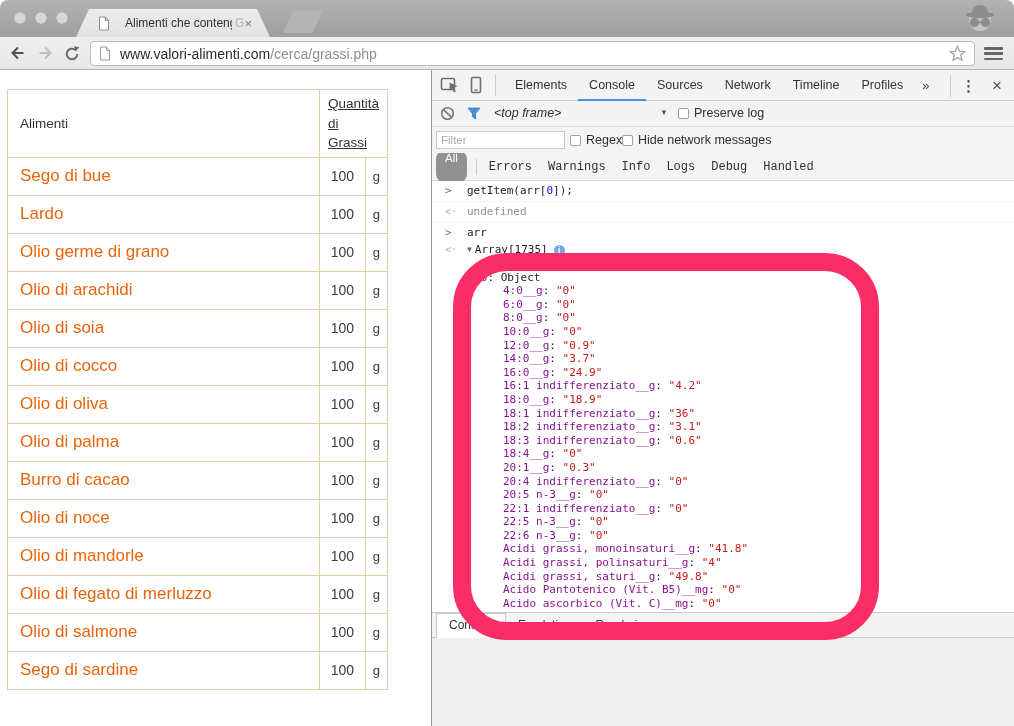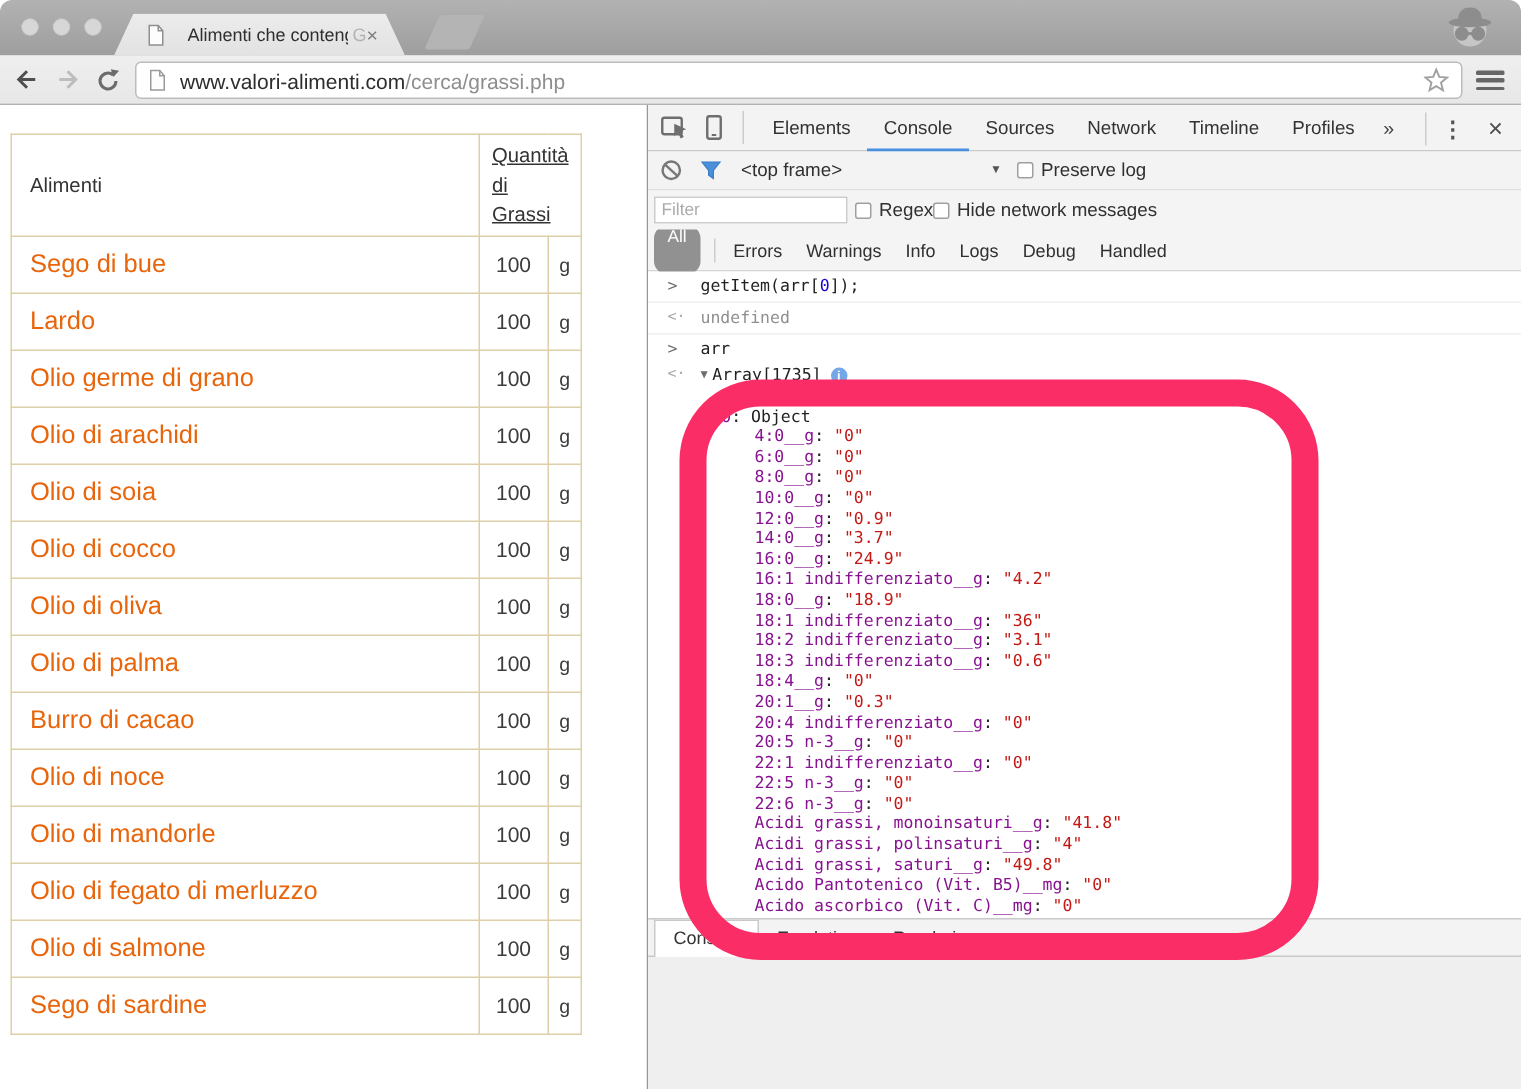--- a/index.html
+++ b/index.html
@@ -72,42 +72,42 @@
   .dt-more { padding:0 8px; font-size:13px; color:#444; }
   .dt-right { position:absolute; right:0; top:0; height:31px; display:flex; align-items:center; }
   .dt-right .vsep { margin:0 10px; }
   .dots-v { font-size:15px; color:#555; margin-right:16px; font-weight:bold; }
   .dt-close { font-size:17px; color:#4e4e4e; margin-right:12px; line-height:1; }
 
   .dt-toolbar2 { height:26px; background:#f3f3f3; border-bottom:1px solid #ddd;
     position:relative; flex:none; }
   .ic-ban { position:absolute; left:8px; top:5px; }
   .ic-funnel { position:absolute; left:35px; top:6px; }
-  .frame-sel { position:absolute; left:62px; top:5px; font-size:12.5px; color:#303030; }
+  .frame-sel { position:absolute; left:62px; top:5px; font-size:12.5px; color:#303030;font-style:italic; }
   .frame-caret { position:absolute; left:228px; top:7px; font-size:8px; color:#555; }
   .cb { display:inline-block; width:11px; height:11px; background:#fff;
     border:1px solid #9f9f9f; border-radius:2px; vertical-align:-2px; }
   .preserve { position:absolute; left:246px; top:5px; font-size:12.5px; color:#303030; }
   .preserve .cb { margin-right:5px; }
 
   .dt-filter { height:26px; background:#f4f4f4; position:relative; flex:none; }
   .filter-input { position:absolute; left:4px; top:4px; width:129px; height:18px;
     border:1px solid #ccc; background:#fff; font-size:11.5px; padding:1px 4px;
     color:#333; font-family:"Liberation Sans",sans-serif; }
   .filter-input::placeholder { color:#ababab; }
   .flabel { position:absolute; top:6px; font-size:12.5px; color:#303030; }
   .regex { left:138px; } .hidenet { left:190px; }
   .flabel .cb { margin-right:5px; }
 
   .dt-levels { height:28px; background:#f4f4f4; border-bottom:1px solid #d6d6d6;
     display:flex; align-items:center; flex:none; }
   .pill { background:#919191; color:#fff; font-size:11.5px; border-radius:9px;
     padding:2px 9px 19px; margin-left:4px; }
   .lvl-sep { width:1px; height:16px; background:#ccc; margin:0 4px 0 9px; }
-  .lvl { font-size:12px; color:#303030; margin:0 8px; }
+  .lvl { font-size:12px; color:#303030; margin:0 8px;font-family:Liberation Mono, monospace; }
 
   
   .console { flex:1; overflow:hidden; background:#fff;
     font-family:"DejaVu Sans Mono",monospace; font-size:11px; color:#222; }
   .c-row { position:relative; border-bottom:1px solid #f0f0f0; padding:3px 0 3px 35px;
     line-height:14px; }
   .c-row.noborder { border-bottom:none; padding-bottom:0; }
   .chev { position:absolute; left:13px; color:#6b6b6b; }
   .chev.out { color:#a8a8a8; font-size:10px; }
   .num { color:#1c00cf; }

